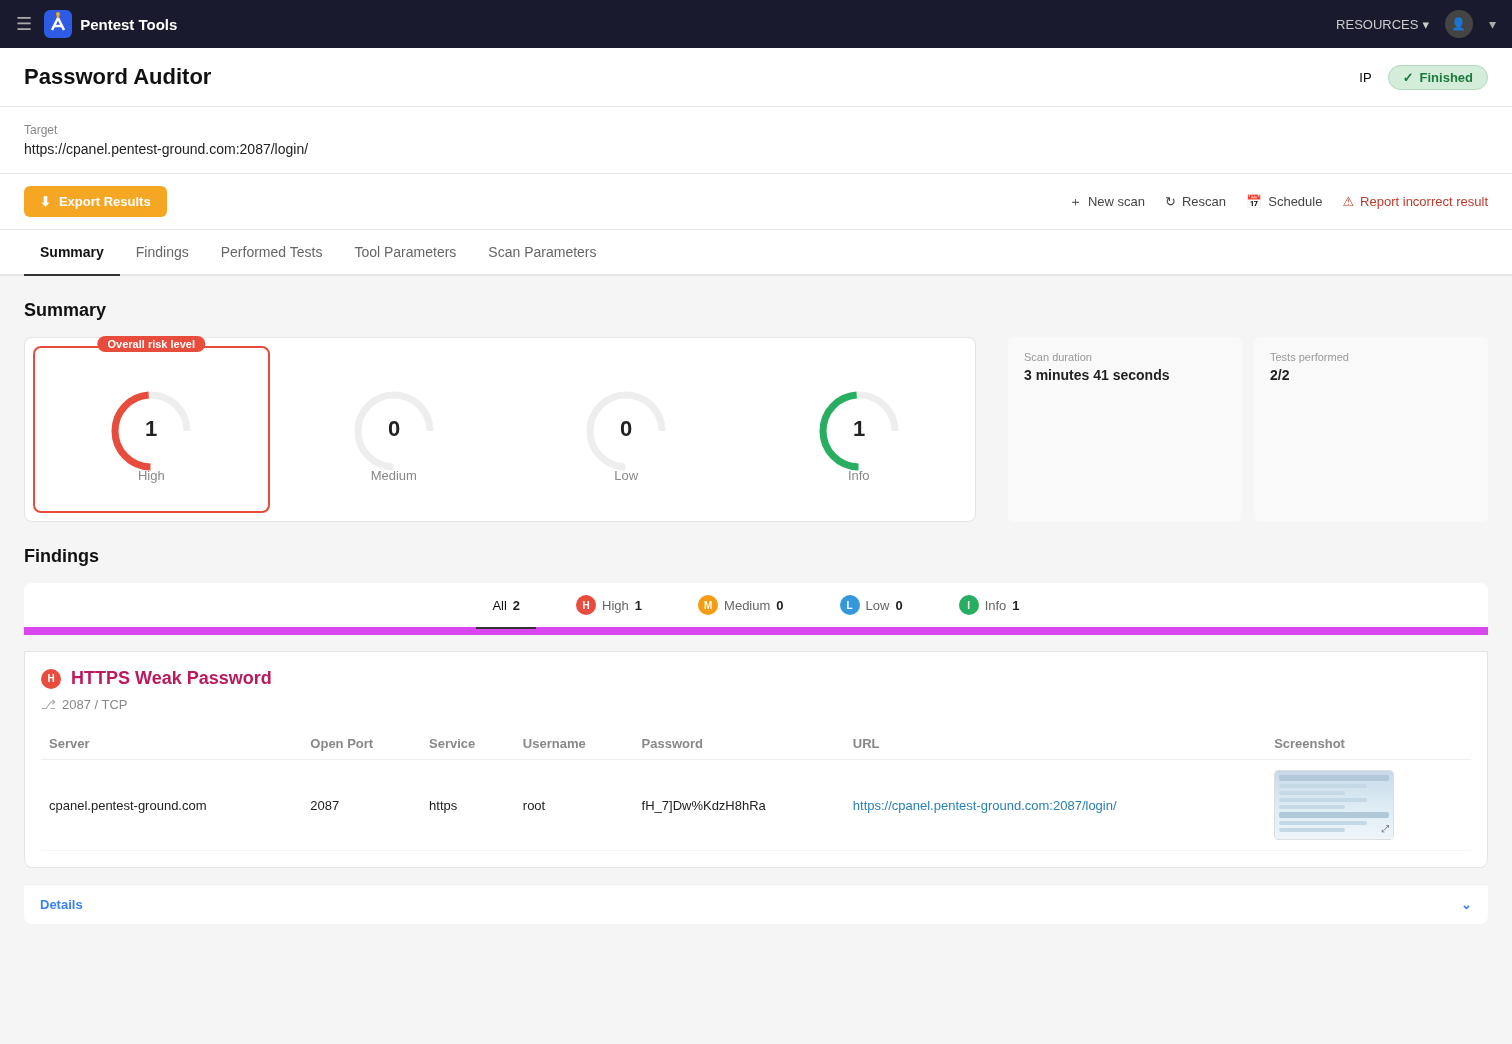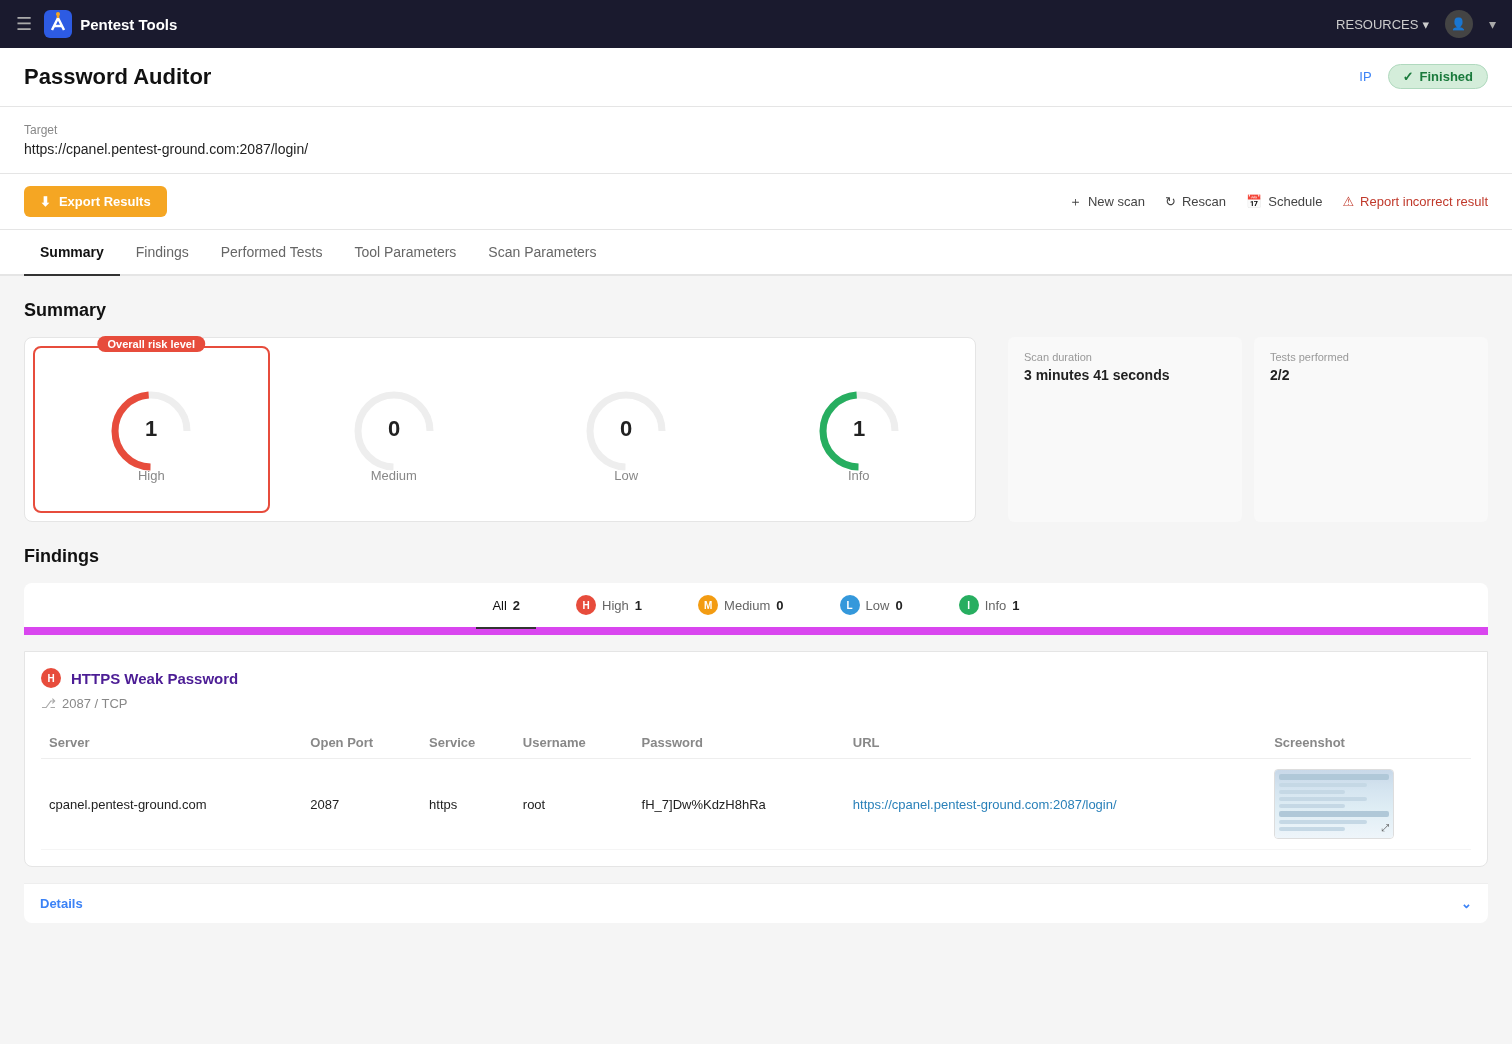--- a/index.html
+++ b/index.html
@@ -21,37 +21,37 @@
     .topnav-right { display: flex; align-items: center; gap: 16px; }
     .resources-btn { color: #ccc; font-size: 13px; background: none; border: none; cursor: pointer; display: flex; align-items: center; gap: 4px; }
     .user-icon { width: 28px; height: 28px; background: #444; border-radius: 50%; display: flex; align-items: center; justify-content: center; color: #fff; font-size: 12px; }
 
     
     .page-header {
       background: #fff;
       border-bottom: 1px solid #e5e5e5;
       padding: 16px 24px;
       display: flex;
-      align-items: flex-start;
+      align-items: flex-end;
       justify-content: space-between;
     }
     .page-title { font-size: 22px; font-weight: 700; color: #111; }
     .finished-badge {
       background: #d4edda;
       color: #1a7a3c;
       border: 1px solid #b0d9be;
       border-radius: 20px;
       padding: 4px 14px;
       font-size: 13px;
       font-weight: 600;
       display: flex;
       align-items: center;
       gap: 6px;
     }
-    .ip-label { color: #3b82f6; font-size: 13px; margin-right: 8px; }
+    .ip-label { color: #000000; font-size: 13px; margin-right: 8px; }
 
     
     .target-section {
       background: #fff;
       padding: 16px 24px;
       border-bottom: 1px solid #e5e5e5;
     }
     .target-label { font-size: 12px; color: #888; margin-bottom: 4px; font-weight: 500; }
     .target-url { font-size: 14px; color: #222; font-weight: 500; }
 
@@ -168,21 +168,21 @@
 
     
     .finding-item {
       background: #fff;
       border-radius: 0 0 8px 8px;
       padding: 16px;
       border: 1px solid #e5e5e5;
       margin-bottom: 16px;
     }
     .finding-header { display: flex; align-items: center; gap: 10px; margin-bottom: 8px; }
-    .finding-title { font-size: 15px; font-weight: 700; color: #4c1d95; }
+    .finding-title { font-size: 18px; font-weight: 700; color: #be185d; }
     .finding-port { display: flex; align-items: center; gap: 6px; color: #888; font-size: 13px; }
 
     
     .evidence-section { margin-top: 16px; }
     .evidence-label { font-size: 13px; font-weight: 700; color: #111; margin-bottom: 10px; }
     .evidence-table { width: 100%; border-collapse: collapse; font-size: 13px; }
     .evidence-table th { text-align: left; color: #888; font-weight: 600; padding: 8px 8px; border-bottom: 1px solid #eee; }
     .evidence-table td { padding: 10px 8px; border-bottom: 1px solid #f5f5f5; vertical-align: middle; }
     .link-cell { color: #2980b9; text-decoration: none; }
 

